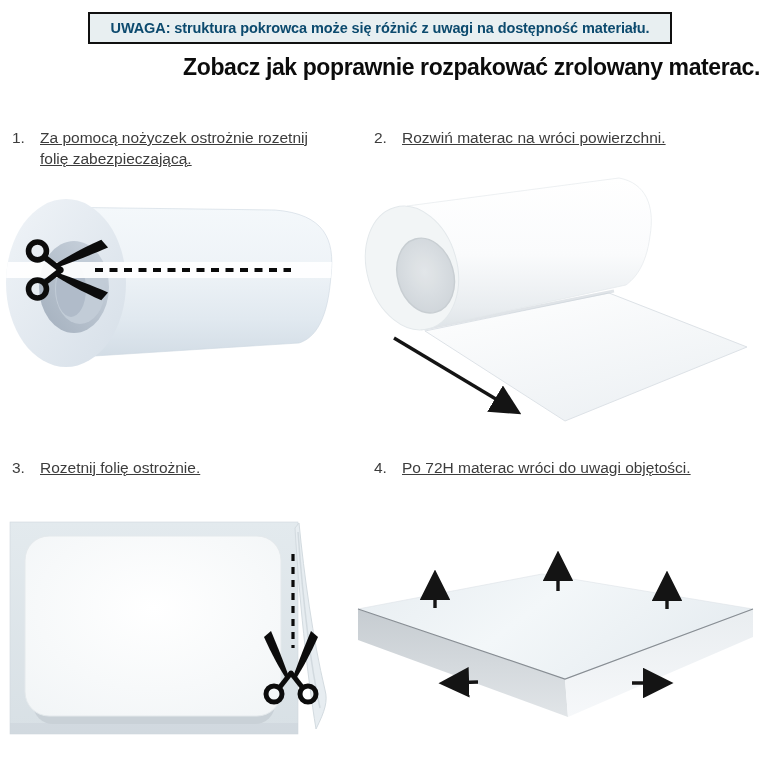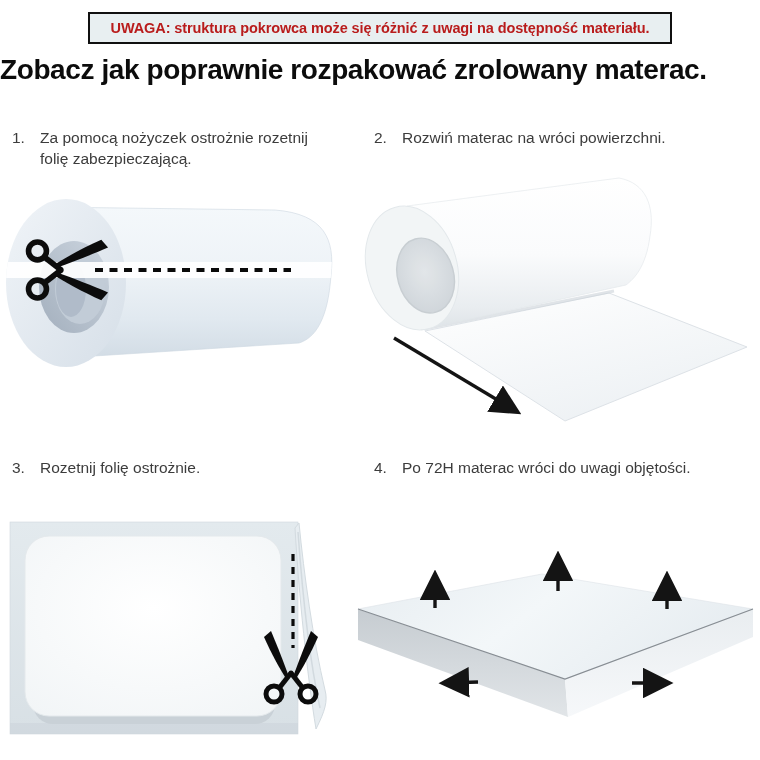--- a/index.html
+++ b/index.html
@@ -6,34 +6,34 @@
   body{
     width:760px;height:760px;background:#ffffff;position:relative;overflow:hidden;
     font-family:"Liberation Sans","DejaVu Sans",sans-serif;
     -webkit-font-smoothing:antialiased;
   }
   .banner{
     position:absolute;left:88px;right:88px;top:12px;height:28px;
     border:2px solid var(--banner-border,#101010);
     background:var(--banner-bg,#e8eff1);
     display:flex;align-items:center;justify-content:center;
-    font-size:14.5px;font-weight:bold;color:#b91c1c;letter-spacing:-0.1px;
+    font-size:14.5px;font-weight:bold;color:#0c4a6e;letter-spacing:-0.1px;
     white-space:nowrap;
   }
   .heading{
     position:absolute;top:54px;left:0;right:0;margin:0;
-    text-align:left;font-size:28px;font-weight:bold;
+    text-align:right;font-size:23px;font-weight:bold;
     letter-spacing:-0.4px;color:var(--heading-text,#0c0c0c);
   }
   .cap{
     position:absolute;display:flex;align-items:flex-start;
     font-size:15.5px;line-height:21px;color:var(--step-text,#3c3c3c);
   }
   .cap .num{width:28px;flex:0 0 28px;}
-  .cap .txt{flex:1;}
+  .cap .txt{flex:1;text-decoration:underline;}
   .illus{position:absolute;display:block;}
 </style>
 </head>
 <body>
 
 <div>
 
   <div class="banner">
     <span>UWAGA: struktura pokrowca może się różnić z uwagi na dostępność materiału.</span>
   </div>

